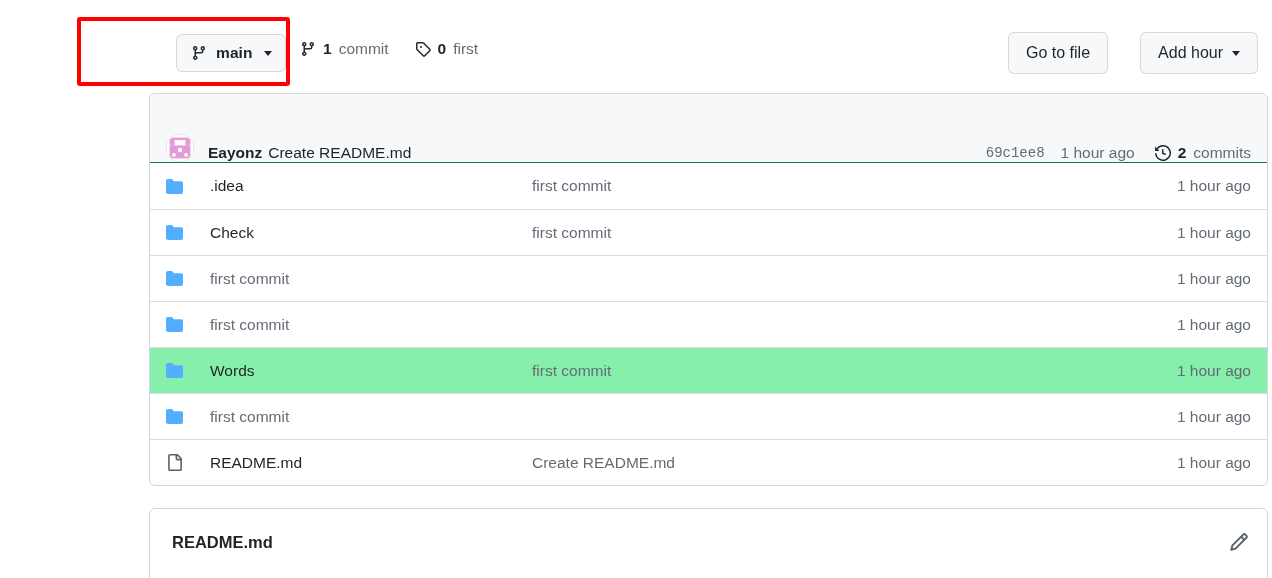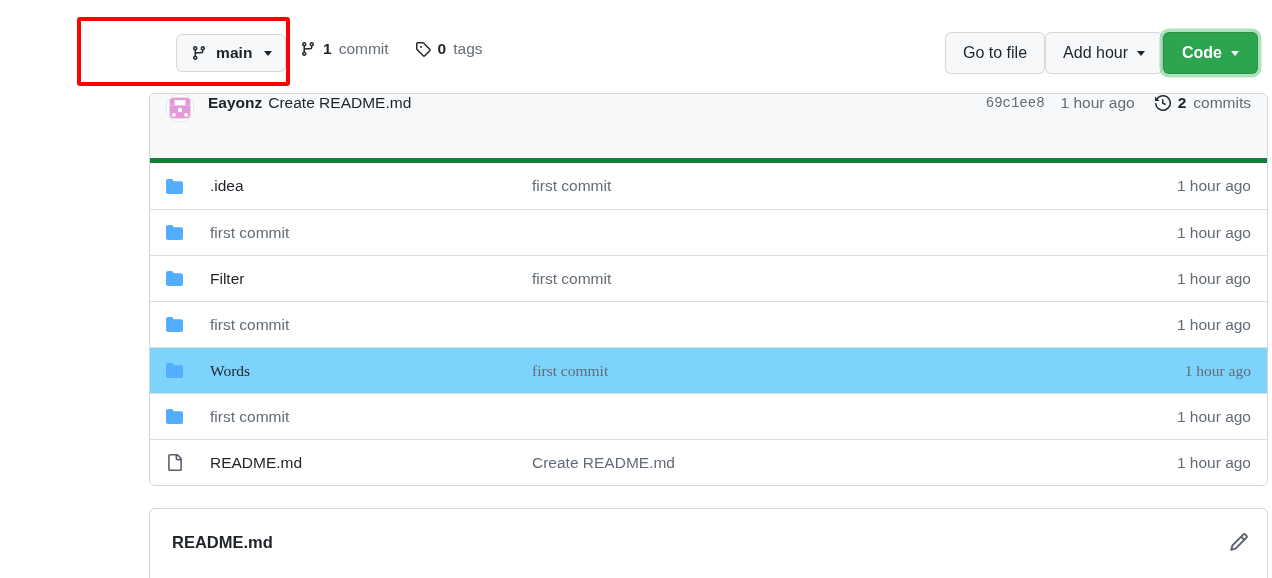--- a/index.html
+++ b/index.html
@@ -61,21 +61,21 @@
     display: flex; align-items: center; gap: 7px;
     font-size: 15.5px;
     color: #636c76;
     cursor: pointer;
   }
   .meta-item b { color: #1f2328; font-weight: 700; }
 
   .right-btns {
     position: absolute;
     right: 22px; top: 32px;
-    display: flex; align-items: center; gap: 0;
+    display: flex; align-items: center; gap: 32px;
   }
   .btn {
     height: 42px;
     display: flex; align-items: center; justify-content: center; gap: 7px;
     padding: 0 17px;
     background: #f6f8fa;
     border: 1px solid rgba(31,35,40,0.15);
     border-radius: 6px;
     font-size: 16px;
     color: #1f2328;
@@ -108,24 +108,24 @@
     position: absolute;
     left: 141px; top: 93px;
     width: 1119px;
     border: 1px solid #d0d7de;
     border-radius: 6px;
     overflow: hidden;
     background: #ffffff;
   }
 
   .commit-head {
-    display: flex; align-items: flex-start;
+    display: flex; align-items: flex-end;
     height: 69px;
     background: #f6f8fa;
-    border-bottom: 5px solid #15803d;
+    border-bottom: 1px solid #15803d;
     padding: 0 16px;
   }
   .avatar {
     width: 28px; height: 28px;
     border-radius: 50%;
     margin-right: 14px;
     flex-shrink: 0;
     background: #ffffff;
     border: 1px solid rgba(31,35,40,0.10);
     overflow: hidden;
@@ -159,21 +159,21 @@
   .commit-count b { color: #1f2328; font-weight: 700; }
 
   .frow {
     display: flex; align-items: center;
     height: 46px;
     border-top: 1px solid #d8dee4;
     padding: 0 16px;
     font-size: 15.5px;
   }
   .frow:first-of-type { border-top: none; }
-  .frow.hl { background: #7dd3fc; font-family: Liberation Serif, serif; }
+  .frow.hl { background: #86efac; }
   .frow .icon-cell {
     width: 44px;
     display: flex; align-items: center;
     flex-shrink: 0;
   }
   .frow .name {
     flex: 0 0 322px;
     color: #1f2328;
     cursor: pointer;
     overflow: hidden; text-overflow: ellipsis; white-space: nowrap;
@@ -247,34 +247,30 @@
         <span>commit</span>
       </div>
 
       <div class="meta-item">
         <span>
           <svg width="16" height="16" viewBox="0 0 16 16" fill="#24292f" aria-hidden="true">
             <path d="M1 7.775V2.75C1 1.784 1.784 1 2.75 1h5.025c.464 0 .91.184 1.238.513l6.25 6.25a1.75 1.75 0 0 1 0 2.474l-5.026 5.026a1.75 1.75 0 0 1-2.474 0l-6.25-6.25A1.752 1.752 0 0 1 1 7.775Zm1.5 0c0 .066.026.13.073.177l6.25 6.25a.25.25 0 0 0 .354 0l5.025-5.025a.25.25 0 0 0 0-.354l-6.25-6.25a.25.25 0 0 0-.177-.073H2.75a.25.25 0 0 0-.25.25ZM6 5a1 1 0 1 1 0 2 1 1 0 0 1 0-2Z"></path>
           </svg>
         </span>
         <b>0</b>
-        <span>tags</span>
+        <span>first</span>
       </div>
     </div>
 
     <div class="right-btns">
       <div class="btn">
         <span>Go to file</span>
       </div>
       <div class="btn">
         <span>Add hour</span>
-        <span class="caret"></span>
-      </div>
-      <div class="btn code">
-        <span>Code</span>
         <span class="caret"></span>
       </div>
     </div>
   </div>
 
   <div class="annot-box"></div>
 
   <div class="filebox">
 
     <div class="commit-head">
@@ -324,30 +320,30 @@
           <div class="name">.idea</div>
           <div class="msg">first commit</div>
           <div class="age">1 hour ago</div>
         </div>
         <div class="frow">
           <div class="icon-cell">
             <svg width="17" height="17" viewBox="0 0 16 16" fill="#54aeff" aria-hidden="true">
               <path d="M1.75 1A1.75 1.75 0 0 0 0 2.75v10.5C0 14.216.784 15 1.75 15h12.5A1.75 1.75 0 0 0 16 13.25v-8.5A1.75 1.75 0 0 0 14.25 3H7.5a.25.25 0 0 1-.2-.1l-.9-1.2C6.07 1.26 5.55 1 5 1H1.75Z"></path>
             </svg>
           </div>
-          <div class="msg">first commit</div>
-          <div class="age">1 hour ago</div>
-        </div>
-        <div class="frow">
-          <div class="icon-cell">
-            <svg width="17" height="17" viewBox="0 0 16 16" fill="#54aeff" aria-hidden="true">
-              <path d="M1.75 1A1.75 1.75 0 0 0 0 2.75v10.5C0 14.216.784 15 1.75 15h12.5A1.75 1.75 0 0 0 16 13.25v-8.5A1.75 1.75 0 0 0 14.25 3H7.5a.25.25 0 0 1-.2-.1l-.9-1.2C6.07 1.26 5.55 1 5 1H1.75Z"></path>
-            </svg>
-          </div>
-          <div class="name">Filter</div>
+          <div class="name">Check</div>
+          <div class="msg">first commit</div>
+          <div class="age">1 hour ago</div>
+        </div>
+        <div class="frow">
+          <div class="icon-cell">
+            <svg width="17" height="17" viewBox="0 0 16 16" fill="#54aeff" aria-hidden="true">
+              <path d="M1.75 1A1.75 1.75 0 0 0 0 2.75v10.5C0 14.216.784 15 1.75 15h12.5A1.75 1.75 0 0 0 16 13.25v-8.5A1.75 1.75 0 0 0 14.25 3H7.5a.25.25 0 0 1-.2-.1l-.9-1.2C6.07 1.26 5.55 1 5 1H1.75Z"></path>
+            </svg>
+          </div>
           <div class="msg">first commit</div>
           <div class="age">1 hour ago</div>
         </div>
         <div class="frow">
           <div class="icon-cell">
             <svg width="17" height="17" viewBox="0 0 16 16" fill="#54aeff" aria-hidden="true">
               <path d="M1.75 1A1.75 1.75 0 0 0 0 2.75v10.5C0 14.216.784 15 1.75 15h12.5A1.75 1.75 0 0 0 16 13.25v-8.5A1.75 1.75 0 0 0 14.25 3H7.5a.25.25 0 0 1-.2-.1l-.9-1.2C6.07 1.26 5.55 1 5 1H1.75Z"></path>
             </svg>
           </div>
           <div class="msg">first commit</div>

